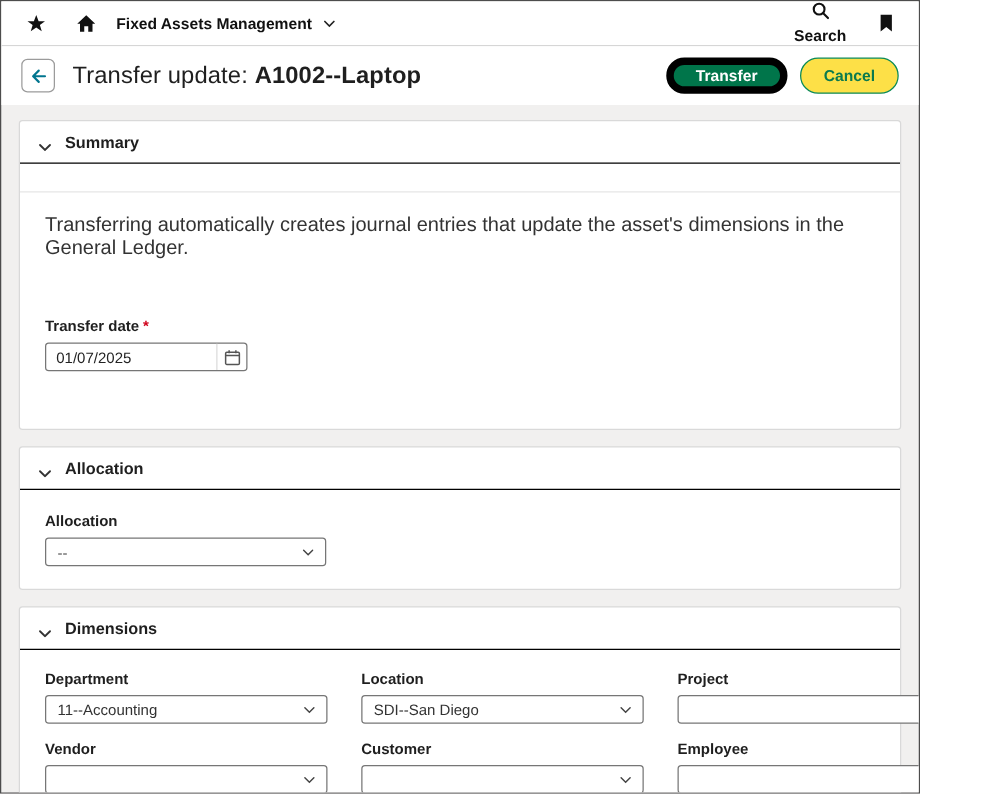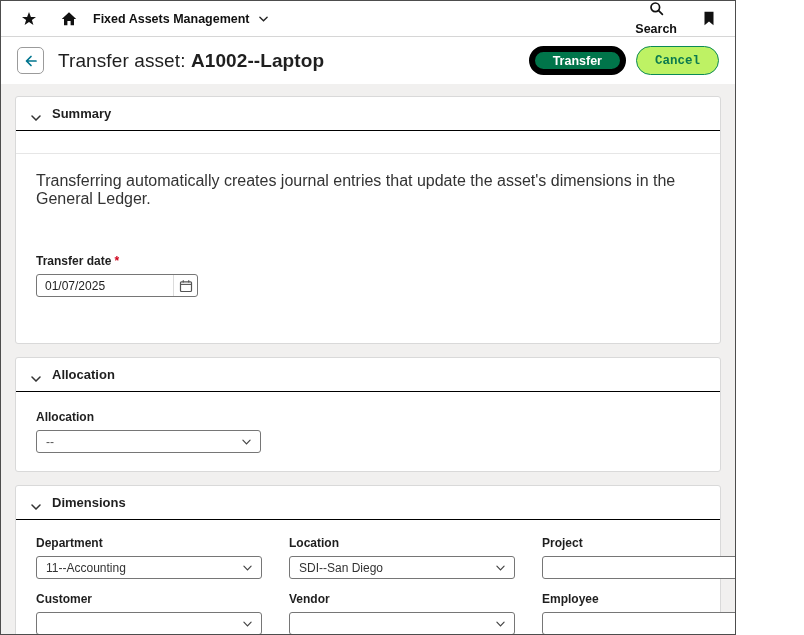--- a/index.html
+++ b/index.html
@@ -51,21 +51,21 @@
   .page-title .asset { font-weight: bold; }
   .hdr-buttons { display: flex; align-items: center; gap: 10px; }
   .btn {
     height: 29px; padding: 0 18px;
     border-radius: 15px;
     font-family: "Liberation Sans", sans-serif;
     font-size: 12.5px; font-weight: bold;
     cursor: pointer;
   }
   .btn.primary   { background: #00754a; border: 6px solid #000000; color: #fff; }
-  .btn.secondary { background: #bef264;    border: 1px solid #0b8a57; color: #0b7a4e; font-family: Liberation Mono, monospace; }
+  .btn.secondary { background: #fde047;    border: 1px solid #0b8a57; color: #0b7a4e; }
 
   
   .body { flex: 1; padding: 12px 14px 0; overflow: hidden; }
   .card {
     background: #fff;
     border: 1px solid #d9d9d9;
     border-radius: 3px;
     margin-bottom: 13px;
   }
   .card-header {
@@ -159,21 +159,21 @@
     </span>
   </header>
 
   <div class="page-header">
     <button class="back-btn">
       <svg width="16" height="16" viewBox="0 0 16 16">
           <path d="M13 8 H4 M8 3.5 L3.5 8 L8 12.5" stroke="#00758f" stroke-width="1.7" fill="none" stroke-linecap="round" stroke-linejoin="round"></path>
         </svg>
     </button>
     <h1 class="page-title">
-      <span>Transfer asset:</span>
+      <span>Transfer update:</span>
       <span class="asset">A1002--Laptop</span>
     </h1>
     <span class="spacer"></span>
     <div class="hdr-buttons">
       <button class="btn primary">Transfer</button>
       <button class="btn secondary">Cancel</button>
     </div>
   </div>
 
   <div class="body">
@@ -259,31 +259,31 @@
             <label class="field-label">Project</label>
             <div class="select">
               <span class="value"></span>
               <svg width="9" height="6" viewBox="0 0 10 6">
                   <path d="M1 1 L5 5 L9 1" stroke="#444" stroke-width="1.3" fill="none" stroke-linecap="round"></path>
                 </svg>
             </div>
           </div>
 
           <div>
+            <label class="field-label">Vendor</label>
+            <div class="select">
+              <span class="value"></span>
+              <svg width="9" height="6" viewBox="0 0 10 6">
+                  <path d="M1 1 L5 5 L9 1" stroke="#444" stroke-width="1.3" fill="none" stroke-linecap="round"></path>
+                </svg>
+            </div>
+          </div>
+
+          <div>
             <label class="field-label">Customer</label>
-            <div class="select">
-              <span class="value"></span>
-              <svg width="9" height="6" viewBox="0 0 10 6">
-                  <path d="M1 1 L5 5 L9 1" stroke="#444" stroke-width="1.3" fill="none" stroke-linecap="round"></path>
-                </svg>
-            </div>
-          </div>
-
-          <div>
-            <label class="field-label">Vendor</label>
             <div class="select">
               <span class="value"></span>
               <svg width="9" height="6" viewBox="0 0 10 6">
                   <path d="M1 1 L5 5 L9 1" stroke="#444" stroke-width="1.3" fill="none" stroke-linecap="round"></path>
                 </svg>
             </div>
           </div>
 
           <div>
             <label class="field-label">Employee</label>

